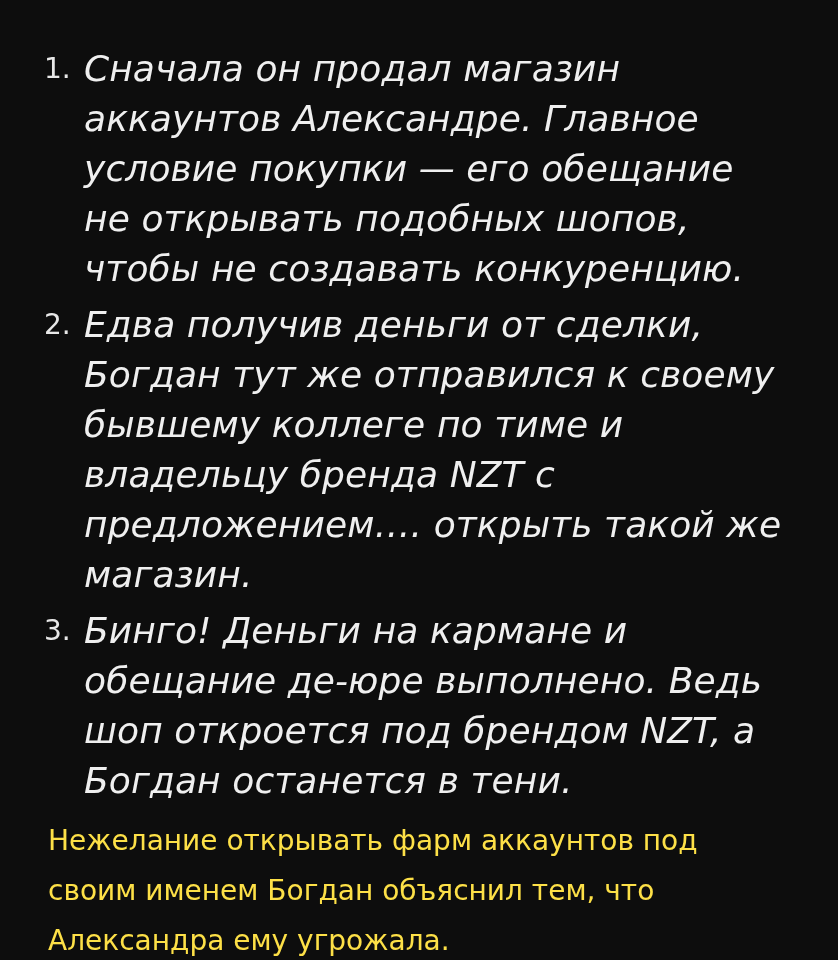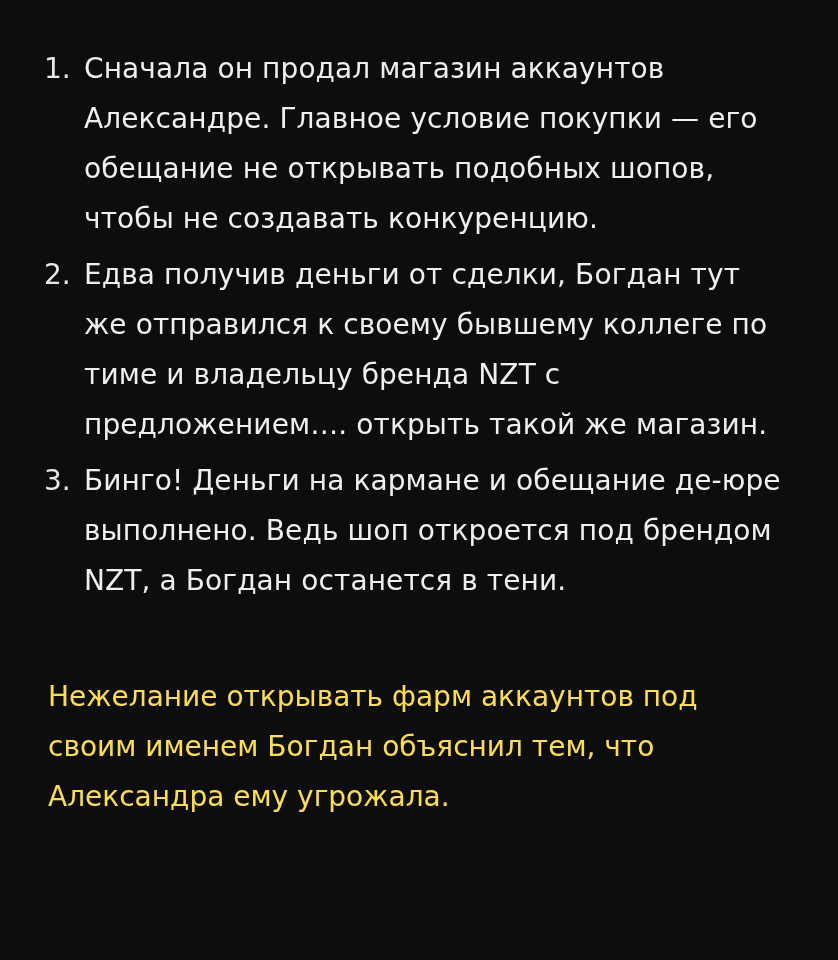--- a/index.html
+++ b/index.html
@@ -37,25 +37,26 @@
     flex: 0 0 auto;
     width: 40px;
     text-align: left;
     font-size: 28px;
     line-height: 50px;
     color: #e8e8e8;
     font-family: "DejaVu Sans", "Liberation Sans", sans-serif;
   }
   .item-text {
     flex: 1 1 auto;
-    font-size: 28px;
+    font-size: 36px;
     line-height: 50px;
     color: #efefef;
     letter-spacing: 0.1px;
     max-width: 700px;
+    font-style: italic;
   }
   .gap {
     height: 56px;
   }
   .para {
     font-size: 28px;
     line-height: 50px;
     color: #fde047;
     max-width: 760px;
     margin: 4px;

